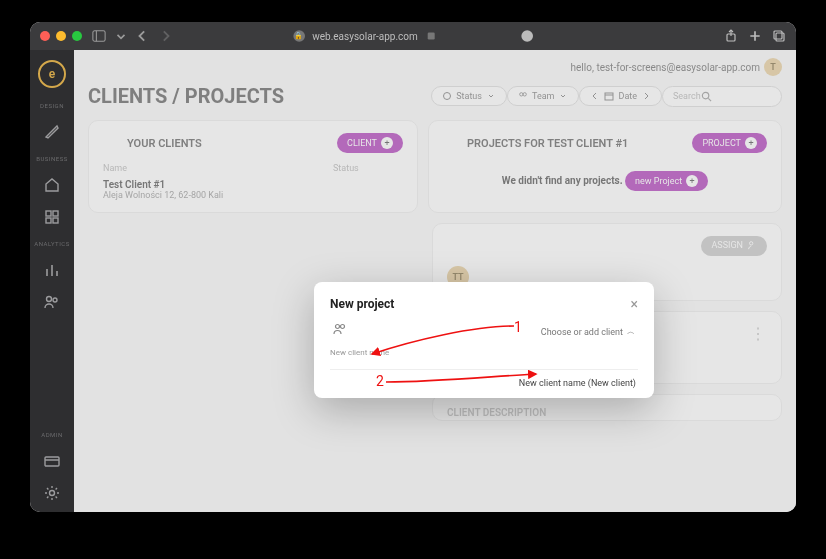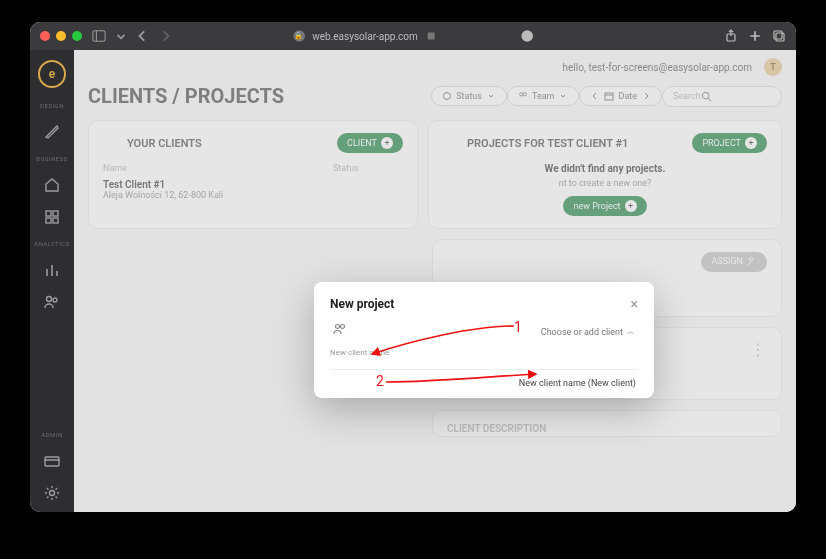--- a/index.html
+++ b/index.html
@@ -13,34 +13,34 @@
   .tb-icon { width:14px; height:14px; display:flex; align-items:center; justify-content:center; }
   .tb-center { position:absolute; left:50%; transform:translateX(-50%); display:flex; align-items:center; gap:6px; }
   .tb-right { margin-left:auto; display:flex; gap:10px; }
   .workspace { flex:1; display:flex; position:relative; }
   .sidebar { width:44px; background:#2e2e30; display:flex; flex-direction:column; align-items:center; padding-top:10px; gap:14px; }
   .logo { width:28px; height:28px; border:2px solid #d4a84b; border-radius:50%; display:flex; align-items:center; justify-content:center; color:#d4a84b; font-size:12px; font-weight:600; }
   .side-label { color:#6a6a6c; font-size:6px; letter-spacing:0.5px; }
   .side-icon { color:#9c9c9e; width:18px; height:18px; }
   .side-spacer { flex:1; }
   .content { flex:1; display:flex; flex-direction:column; background:#f7f7f7; position:relative; }
-  .topline { display:flex; justify-content:flex-end; align-items:center; padding:8px 14px 4px; font-size:10px; color:#555; gap:12px; }
+  .topline { display:flex; justify-content:flex-end; align-items:center; padding:8px 14px 4px; font-size:10px; color:#555; gap:4px; }
   .avatar-t { width:18px; height:18px; border-radius:50%; background:#e3c58a; color:#6b5522; display:flex; align-items:center; justify-content:center; font-size:9px; font-weight:600; }
   .headerrow { display:flex; align-items:center; padding:4px 14px 12px; }
   .pagetitle { font-size:20px; font-weight:700; color:#444; flex:1; }
   .pill { border:1px solid #d6d6d6; border-radius:14px; padding:4px 10px; display:flex; align-items:center; gap:4px; font-size:9px; color:#666; background:#fff; }
   .pill svg { width:10px; height:10px; }
   .searchbox { border:1px solid #d6d6d6; border-radius:14px; padding:4px 10px; width:120px; display:flex; align-items:center; justify-content:flex-start; font-size:9px; color:#aaa; background:#fff; }
   .panels { display:flex; gap:10px; padding:0 14px; }
   .card { background:#fff; border:1px solid #e9e9e9; border-radius:10px; padding:12px 14px; }
   .card-left { width:330px; }
   .card-right { flex:1; }
   .cardhead { display:flex; justify-content:space-between; align-items:center; margin-bottom:10px; }
   .cardtitle { font-size:11px; font-weight:600; color:#444;margin-left:24px; }
-  .blackpill { background:#15803d; color:#fff; border-radius:12px; padding:4px 10px; font-size:9px; display:flex; align-items:center; gap:4px; }
+  .blackpill { background:#a21caf; color:#fff; border-radius:12px; padding:4px 10px; font-size:9px; display:flex; align-items:center; gap:4px; }
   .plusmark { width:12px; height:12px; border-radius:50%; background:#fff; color:#2e2e30; display:flex; align-items:center; justify-content:center; font-size:9px; }
   .thead { display:flex; font-size:9px; color:#aaa; margin-bottom:6px; }
   .thead .col1 { width:230px; } .thead .col2 { flex:1; }
   .trow { font-size:10px; color:#333; }
   .clientname { font-weight:600; font-size:10px; }
   .clientaddr { font-size:9px; color:#888; }
   .projempty { text-align:center; font-size:10px; color:#333; }
   .projempty strong { font-weight:700; }
   .projhint { font-size:9px; color:#888; margin-top:4px; }
   .createbtn { margin-top:8px; display:inline-flex; }
@@ -265,21 +265,20 @@
         <div class="card card-right">
           <div class="cardhead">
             <div class="cardtitle">PROJECTS FOR TEST CLIENT #1</div>
             <div class="blackpill">
               <span>PROJECT</span>
               <span class="plusmark">+</span>
             </div>
           </div>
           <div class="projempty">
             <strong>We didn't find any projects.</strong>
-            <div class="projhint">nt to create a new one?</div>
             <div class="blackpill createbtn">
               <span>new Project</span>
               <span class="plusmark">+</span>
             </div>
           </div>
         </div>
       </div>
 
       <div class="lowercards">
         <div class="card teamcard">

